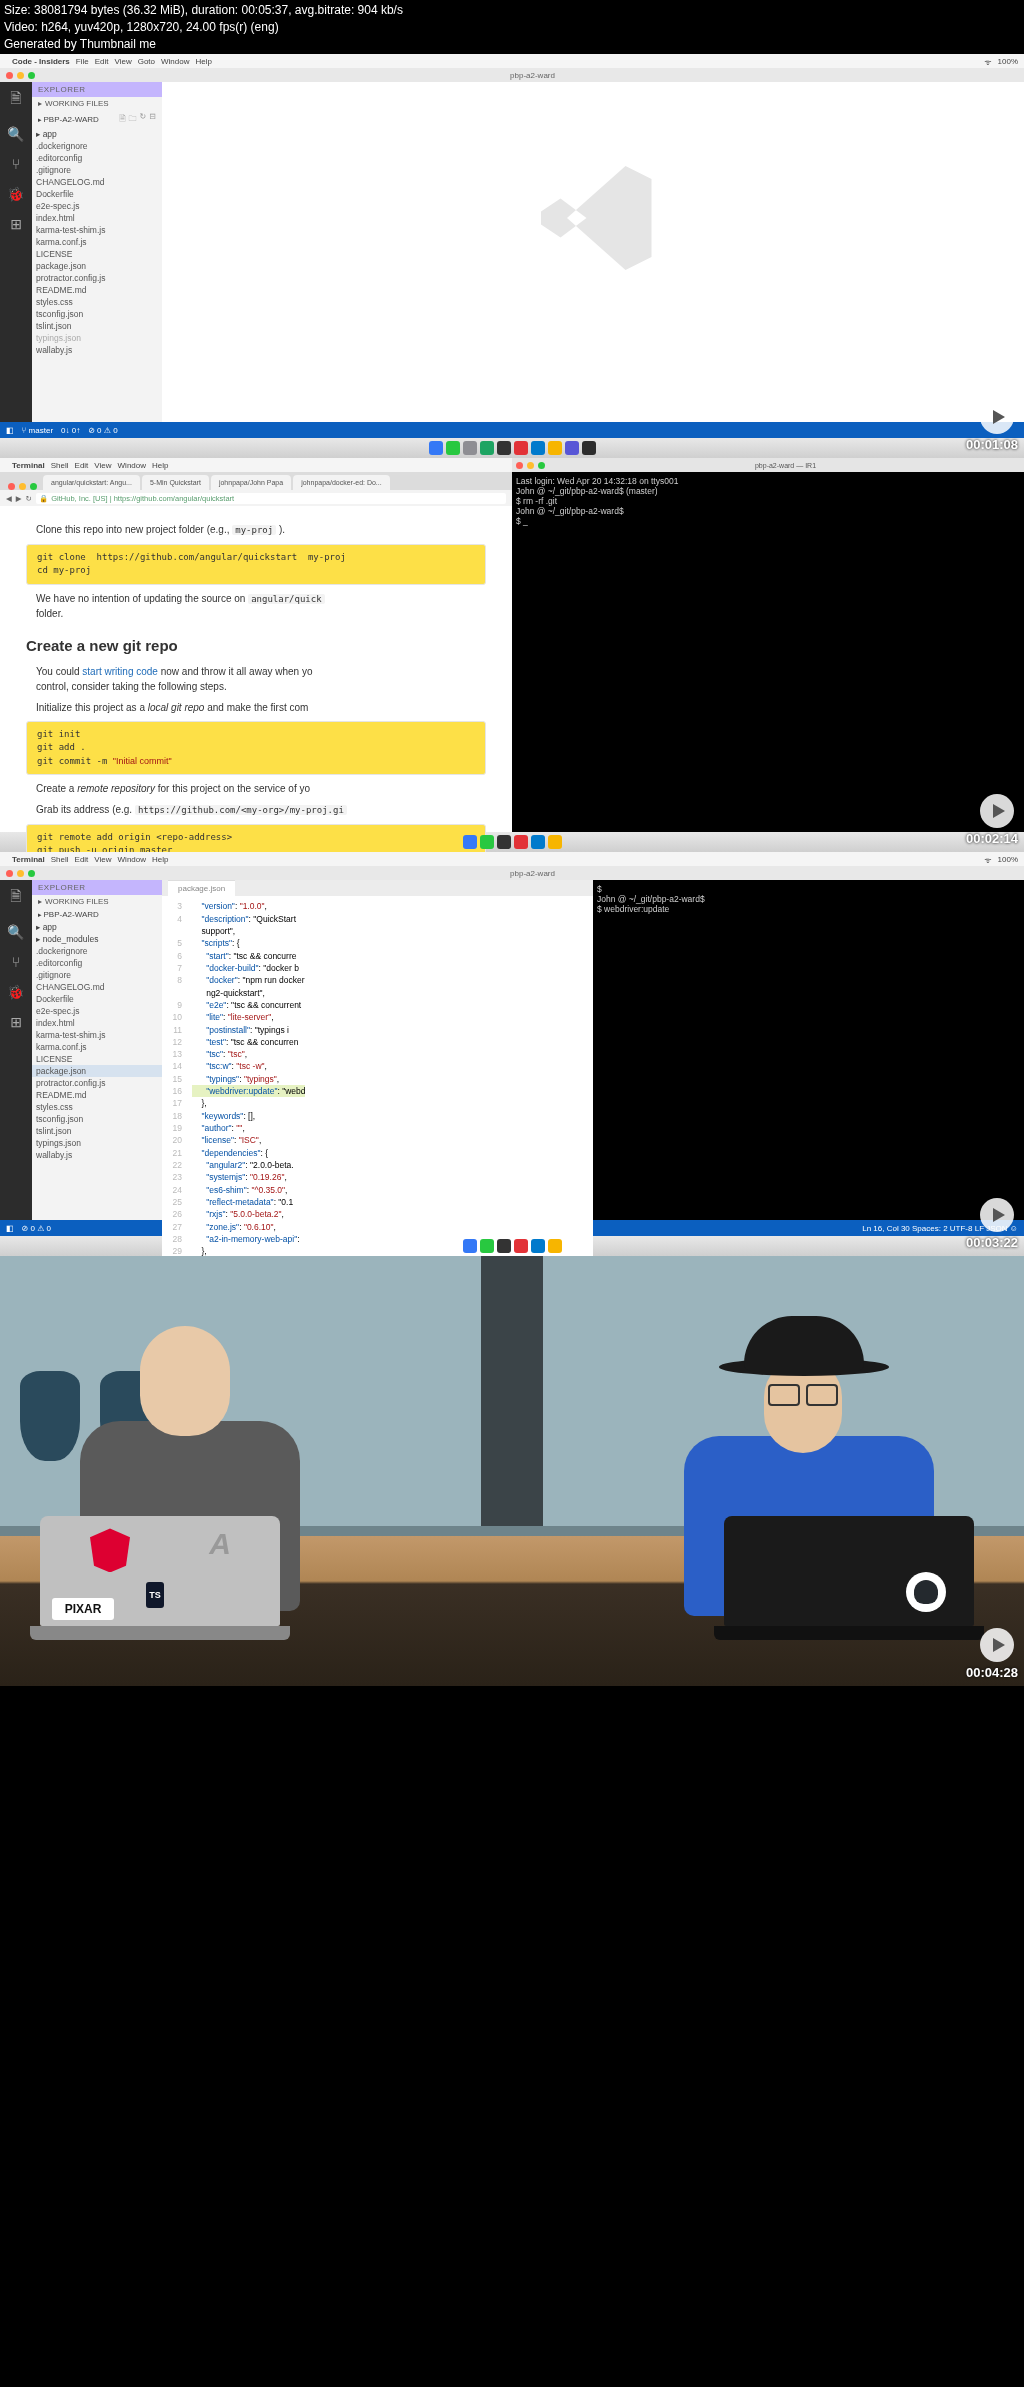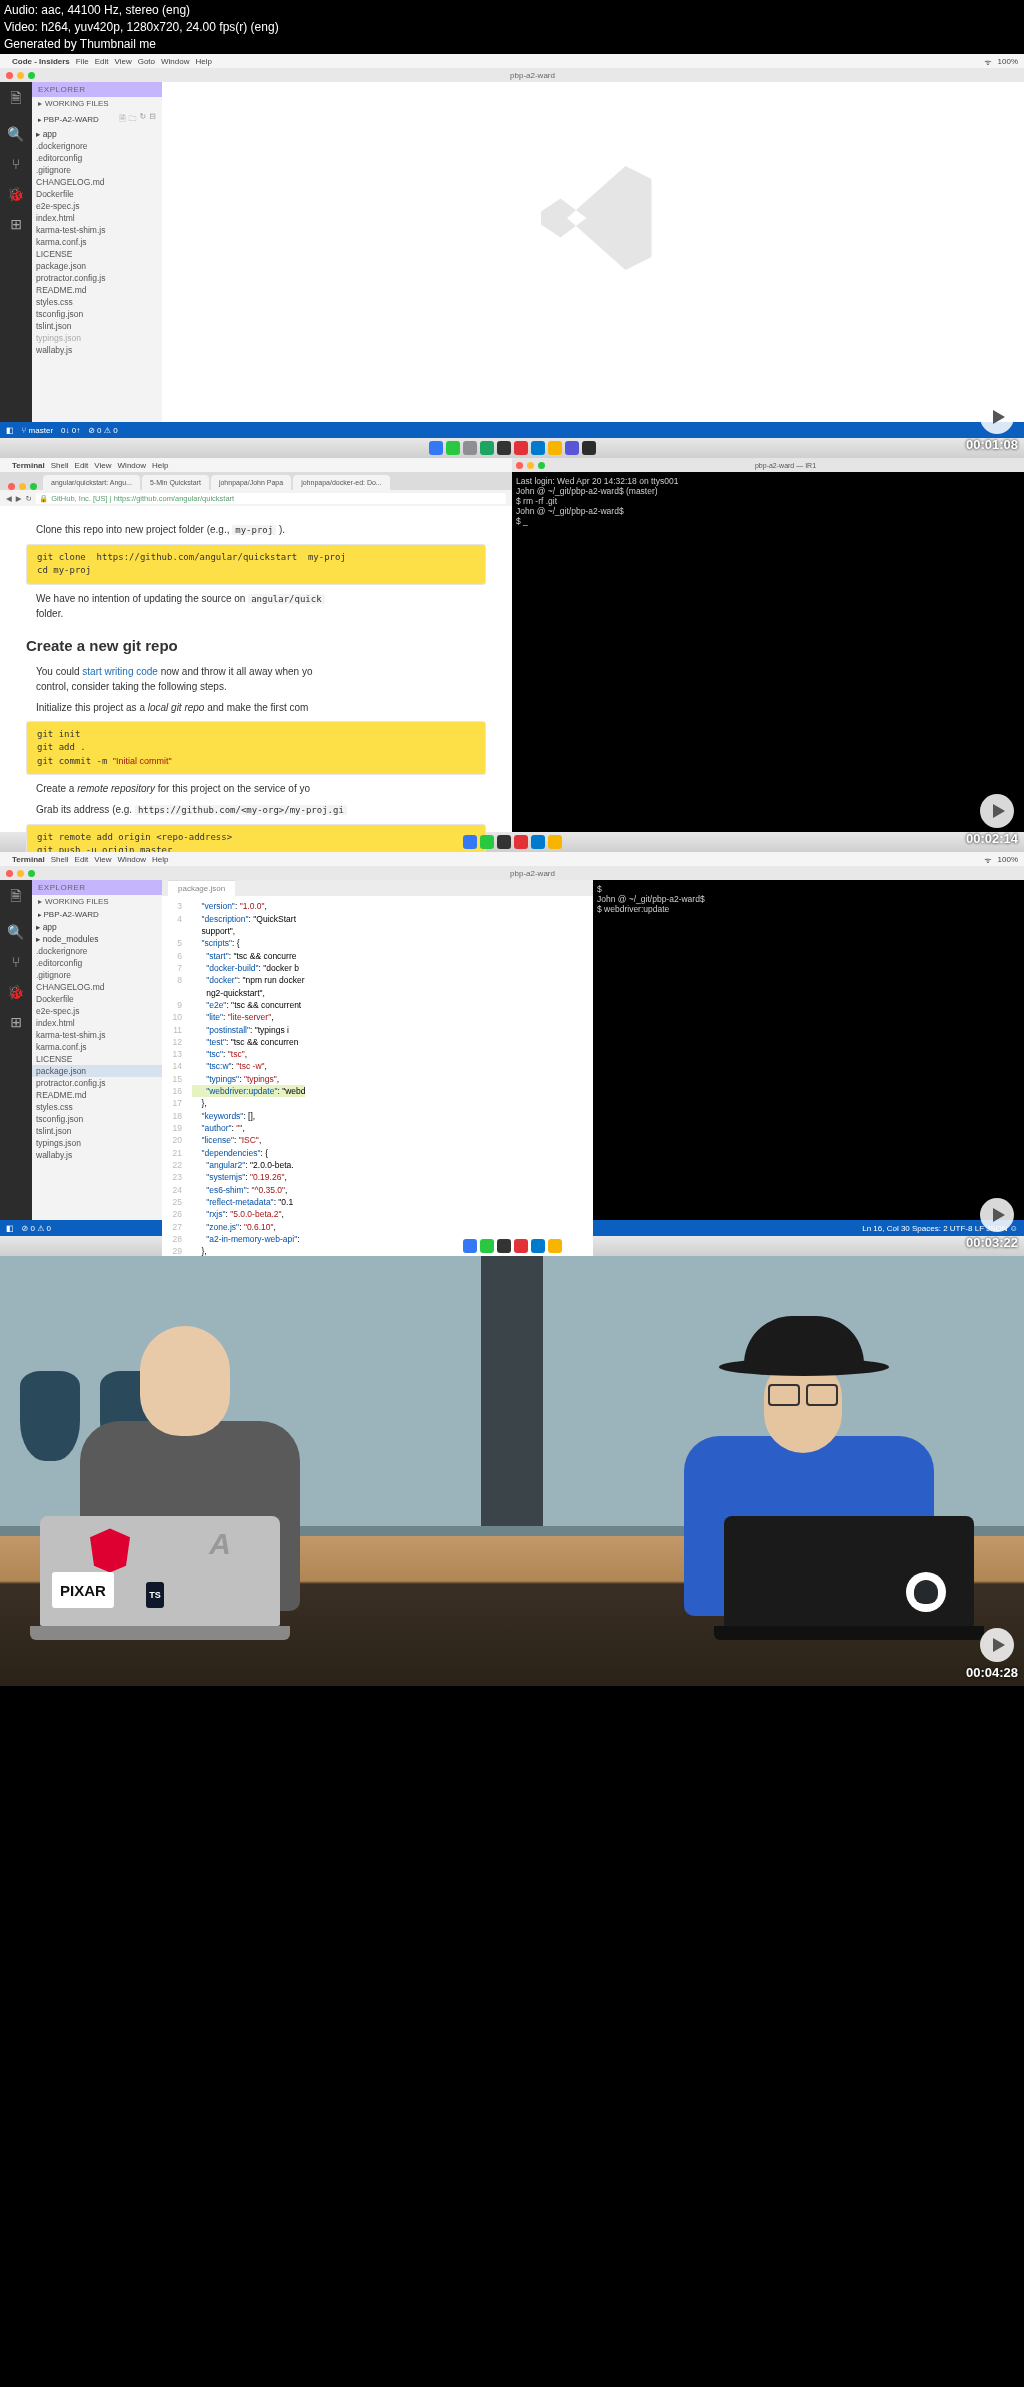--- a/index.html
+++ b/index.html
@@ -98,31 +98,31 @@
 .laptop{position:absolute;bottom:20px;width:240px;height:150px}
 .laptop.l1{left:40px}
 .laptop.l2{right:50px;width:250px}
 .lid{width:100%;height:110px;background:#c0c0c0;border-radius:8px 8px 2px 2px;position:relative}
 .lid.dark{background:#1a1a1a}
 .base{width:108%;height:14px;background:#888;margin-left:-4%;border-radius:0 0 6px 6px}
 .base.dark{background:#111}
 .sticker{position:absolute;border-radius:3px;display:flex;align-items:center;justify-content:center;font-size:9px;font-weight:bold}
 .st-ang{top:12px;left:50px;width:40px;height:44px;background:#dd0031;clip-path:polygon(50% 0,100% 20%,90% 85%,50% 100%,10% 85%,0 20%)}
 .st-a{top:8px;right:30px;width:60px;height:40px;color:#999;font-size:30px;font-style:italic}
-.st-pixar{bottom:18px;left:12px;width:62px;height:36px;background:#fff;color:#111;font-size:15px}
+.st-pixar{bottom:6px;left:12px;width:62px;height:22px;background:#fff;color:#111;font-size:12px}
 .st-apple{top:52px;left:14px;width:28px;height:28px;color:#888;font-size:20px}
 .st-ts{bottom:18px;left:106px;width:18px;height:26px;background:#0f172a;color:#fff}
 .st-octo{bottom:14px;right:28px;width:40px;height:40px;background:#fff;border-radius:50%}
 .st-octo::after{content:"";width:24px;height:24px;background:#24292e;border-radius:50% 50% 40% 40%;display:block;margin:6px auto}
 </style>
 </head>
 <body>
 
 <div class="meta-text">
-  <div>Audio: aac, 44100 Hz, stereo (eng)</div>
+  <div>Size: 38081794 bytes (36.32 MiB), duration: 00:05:37, avg.bitrate: 904 kb/s</div>
   <div>Video: h264, yuv420p, 1280x720, 24.00 fps(r) (eng)</div>
   <div>Generated by Thumbnail me</div>
 </div>
 
 <div class="thumb">
   <div class="mac-menubar">
     <span></span>
     <b>Code - Insiders</b>
     <span>File</span>
     <span>Edit</span>

